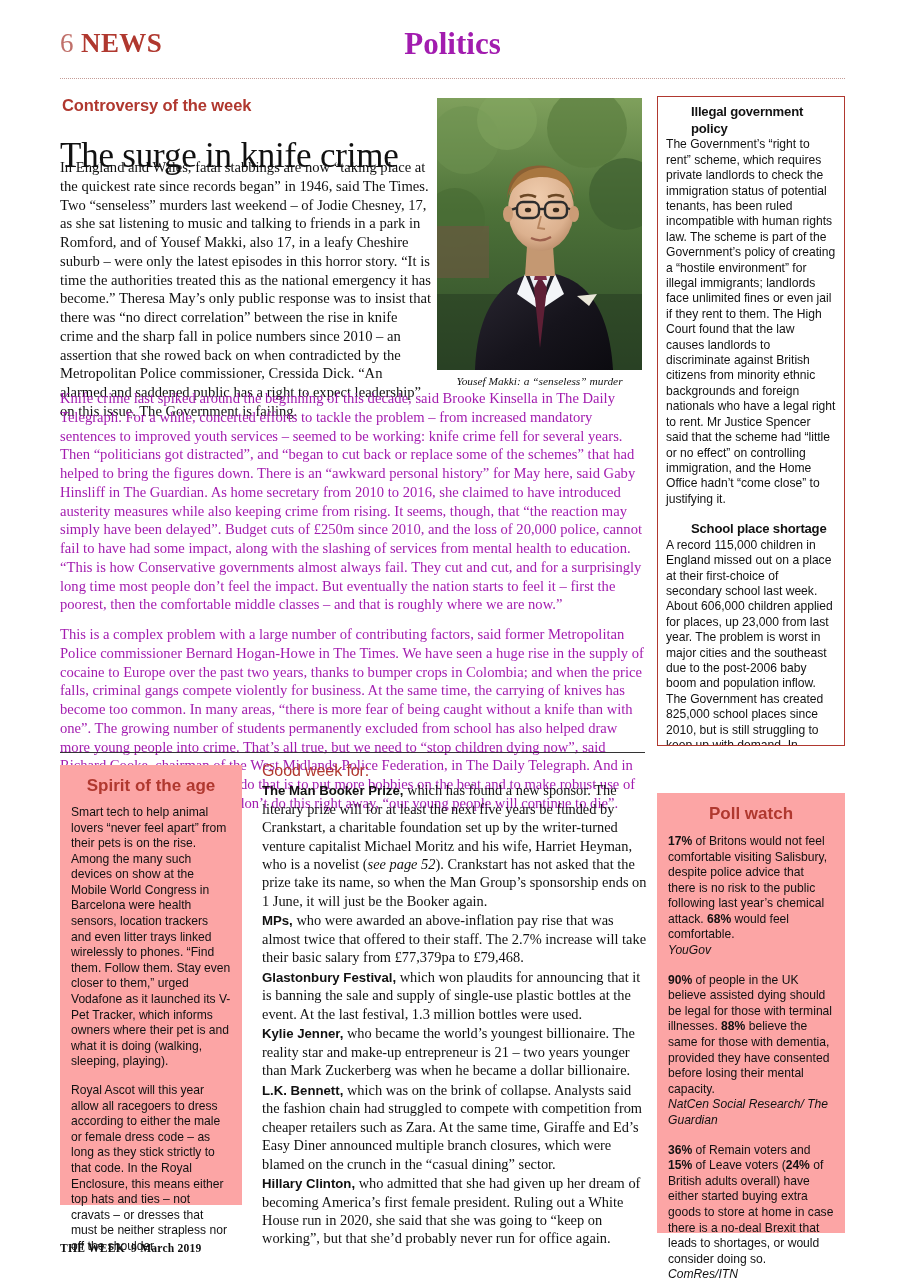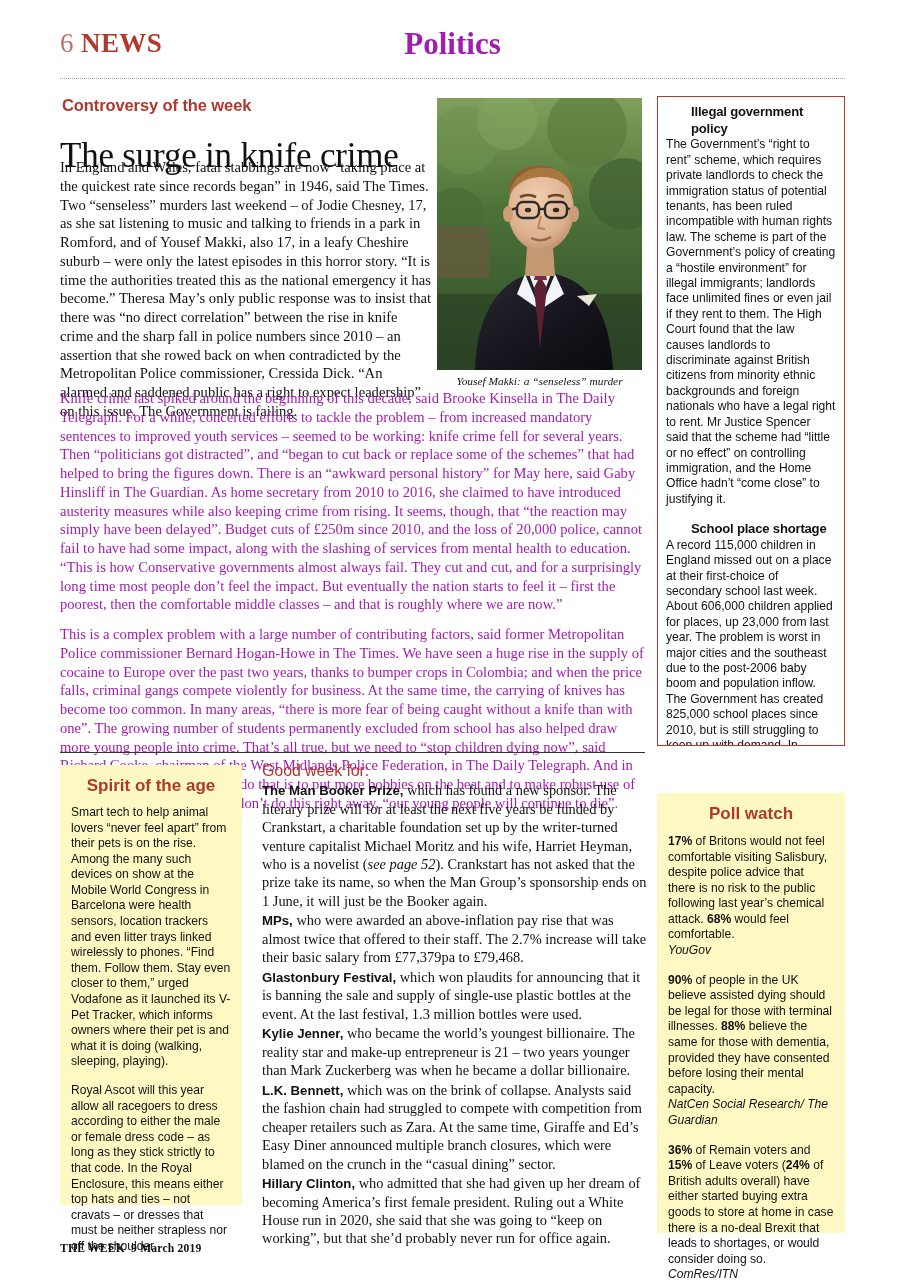--- a/index.html
+++ b/index.html
@@ -93,21 +93,21 @@
   .box-bordered .sub-head { margin-top: 14px; }
 
   
   .rule-solid {
     position: absolute; left: 60px; top: 752px; width: 585px;
     border-top: 1.2px solid #333;
   }
 
   .box-tint {
     position: absolute;
-    background: #fef9c3;
+    background: #fca5a5;
     font-family: "Liberation Sans", sans-serif;
     color: #111;
   }
   #spirit-box {
     left: 60px; top: 765px; width: 182px; height: 440px;
     padding: 10px 11px;
     font-size: 12.1px; line-height: 1.29;
   }
   #spirit-box h3 {
     margin: 0 0 8px 0; text-align: center;

